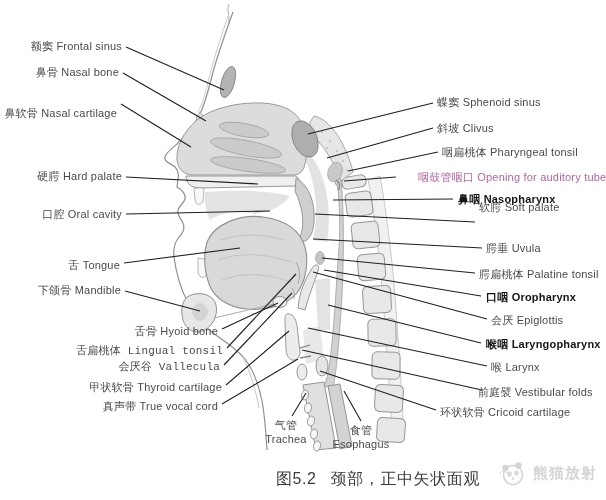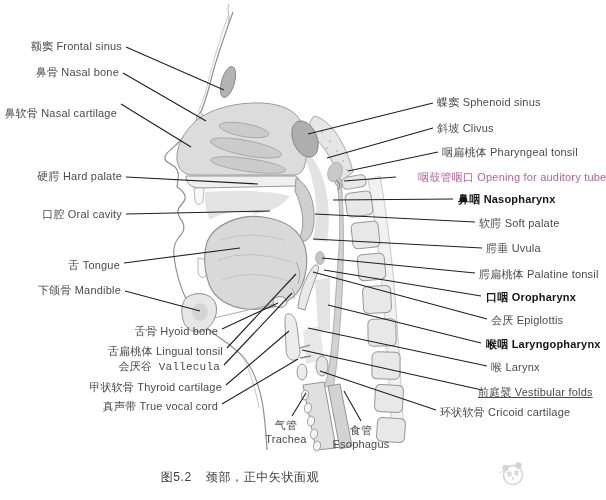--- a/index.html
+++ b/index.html
@@ -10,22 +10,22 @@
   #stage{position:absolute;inset:0;width:606px;height:500px;}
   #art{position:absolute;left:0;top:0;}
   .label{
     position:absolute;font-size:11px;line-height:14px;color:#4a4a4a;
     white-space:nowrap;letter-spacing:.2px;
   }
   .label.bold{font-weight:700;color:#141414;}
   .label.two-line div{line-height:13.5px;}
   #leader-lines line{stroke:#1f1f1f;stroke-width:1.1;}
   #caption{
-    position:absolute;left:0;top:469px;width:480px;text-align:center;
-    font-size:12px;color:#3c3c3c;letter-spacing:.6px;
+    position:absolute;left:0;top:469px;width:480px;text-align:right;
+    font-size:16px;color:#3c3c3c;letter-spacing:.6px;
   }
   #caption .num{margin-right:14px;}
   #watermark{
     position:absolute;left:496px;top:455px;width:108px;height:36px;
     display:flex;align-items:center;gap:5px;
   }
   #watermark .brand{
     font-size:15px;font-weight:700;color:#d4d4d4;letter-spacing:1px;white-space:nowrap;
   }
 </style>
@@ -166,37 +166,37 @@
 
   <div id="labels">
       <div class="label" style="right: 484px; text-align: right; top: 39px;">额窦 Frontal sinus</div>
       <div class="label" style="right: 487px; text-align: right; top: 65px;">鼻骨 Nasal bone</div>
       <div class="label" style="right: 489px; text-align: right; top: 96px; margin-top: 10px;">鼻软骨 Nasal cartilage</div>
       <div class="label" style="right: 484px; text-align: right; top: 169px;">硬腭 Hard palate</div>
       <div class="label" style="right: 484px; text-align: right; top: 207px;">口腔 Oral cavity</div>
       <div class="label" style="right: 486px; text-align: right; top: 258px;">舌 Tongue</div>
       <div class="label" style="right: 485px; text-align: right; top: 283px;">下颌骨 Mandible</div>
       <div class="label" style="right: 388px; text-align: right; top: 324px;">舌骨 Hyoid bone</div>
-      <div class="label" style="right: 383px; text-align: right; top: 344px;">舌扁桃体 Lingual tonsil</div>
+      <div class="label" style="right: 383px; text-align: right; top: 344px; font-family: Liberation Mono, monospace;">舌扁桃体 Lingual tonsil</div>
       <div class="label" style="right: 386px; text-align: right; top: 360px; font-family: Liberation Mono, monospace;">会厌谷 Vallecula</div>
       <div class="label" style="right: 384px; text-align: right; top: 380px;">甲状软骨 Thyroid cartilage</div>
       <div class="label" style="right: 388px; text-align: right; top: 399px; margin-left: 18px;">真声带 True vocal cord</div>
       <div class="label" style="left: 437px; top: 95px;">蝶窦 Sphenoid sinus</div>
       <div class="label" style="left: 437px; top: 121px;">斜坡 Clivus</div>
       <div class="label" style="left: 442px; top: 145px;">咽扁桃体 Pharyngeal tonsil</div>
       <div class="label" style="color: rgb(176, 101, 154); left: 400px; top: 170px; margin-left: 18px;">咽鼓管咽口 Opening for auditory tube</div>
       <div class="label bold" style="left: 458px; top: 192px;">鼻咽 Nasopharynx</div>
-      <div class="label" style="left: 479px; top: 216px; text-align: right;">软腭 Soft palate</div>
+      <div class="label" style="left: 479px; top: 200px; text-align: right;">软腭 Soft palate</div>
       <div class="label" style="left: 486px; top: 241px;">腭垂 Uvula</div>
       <div class="label" style="left: 479px; top: 267px;">腭扁桃体 Palatine tonsil</div>
       <div class="label bold" style="left: 486px; top: 290px;">口咽 Oropharynx</div>
       <div class="label" style="left: 491px; top: 313px; text-align: right;">会厌 Epiglottis</div>
       <div class="label bold" style="left: 486px; top: 337px;">喉咽 Laryngopharynx</div>
       <div class="label" style="left: 491px; top: 360px;">喉 Larynx</div>
-      <div class="label" style="left: 478px; top: 385px; text-decoration: underline;">前庭襞 Vestibular folds</div>
+      <div class="label" style="left: 478px; top: 385px;">前庭襞 Vestibular folds</div>
       <div class="label" style="left: 440px; top: 405px;">环状软骨 Cricoid cartilage</div>
       <div class="label two-line" style="left: 286px; transform: translateX(-50%); text-align: center; top: 419px;">
         <div>气管</div>
         <div>Trachea</div>
       </div>
       <div class="label two-line" style="left: 361px; transform: translateX(-50%); text-align: center; top: 424px;">
         <div>食管</div>
         <div>Esophagus</div>
       </div>
     </div>
@@ -208,15 +208,16 @@
   <div id="watermark">
     <svg width="32" height="32" viewBox="0 0 32 32">
       <circle cx="17" cy="18" r="9.5" fill="none" stroke="#d4d4d4" stroke-width="1.6"></circle>
       <circle cx="9.5" cy="11" r="3.2" fill="#d4d4d4"></circle>
       <circle cx="22.5" cy="8.5" r="3.2" fill="#d4d4d4"></circle>
       <ellipse cx="13.5" cy="17" rx="2.2" ry="2.8" fill="#d9d9d9"></ellipse>
       <ellipse cx="20.5" cy="16" rx="2.2" ry="2.8" fill="#d9d9d9"></ellipse>
       <circle cx="17" cy="21.5" r="1.2" fill="#d4d4d4"></circle>
       <path d="M3,16 Q8,13 12,16" fill="none" stroke="#dcdcdc" stroke-width="1.2"></path>
     </svg>
+    <span class="brand">熊猫放射</span>
   </div>
 
 </div>
 
 </body></html>

